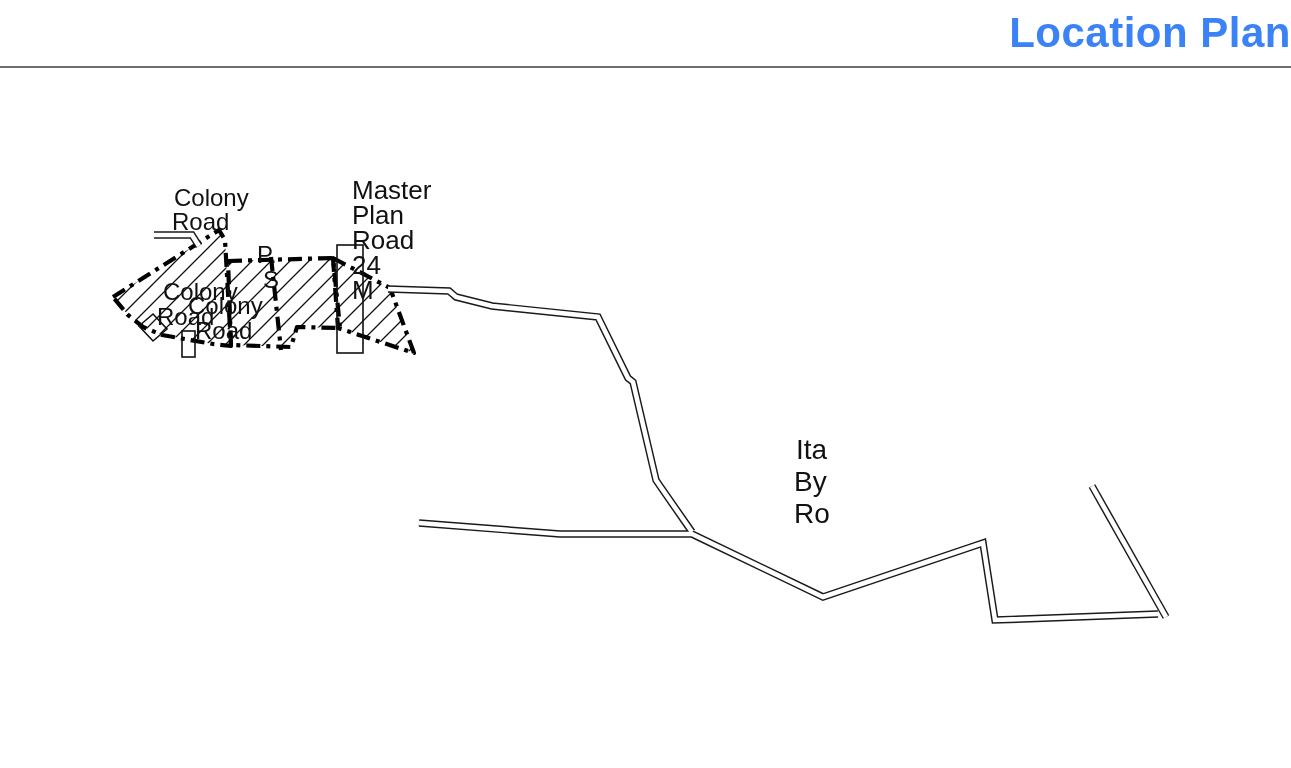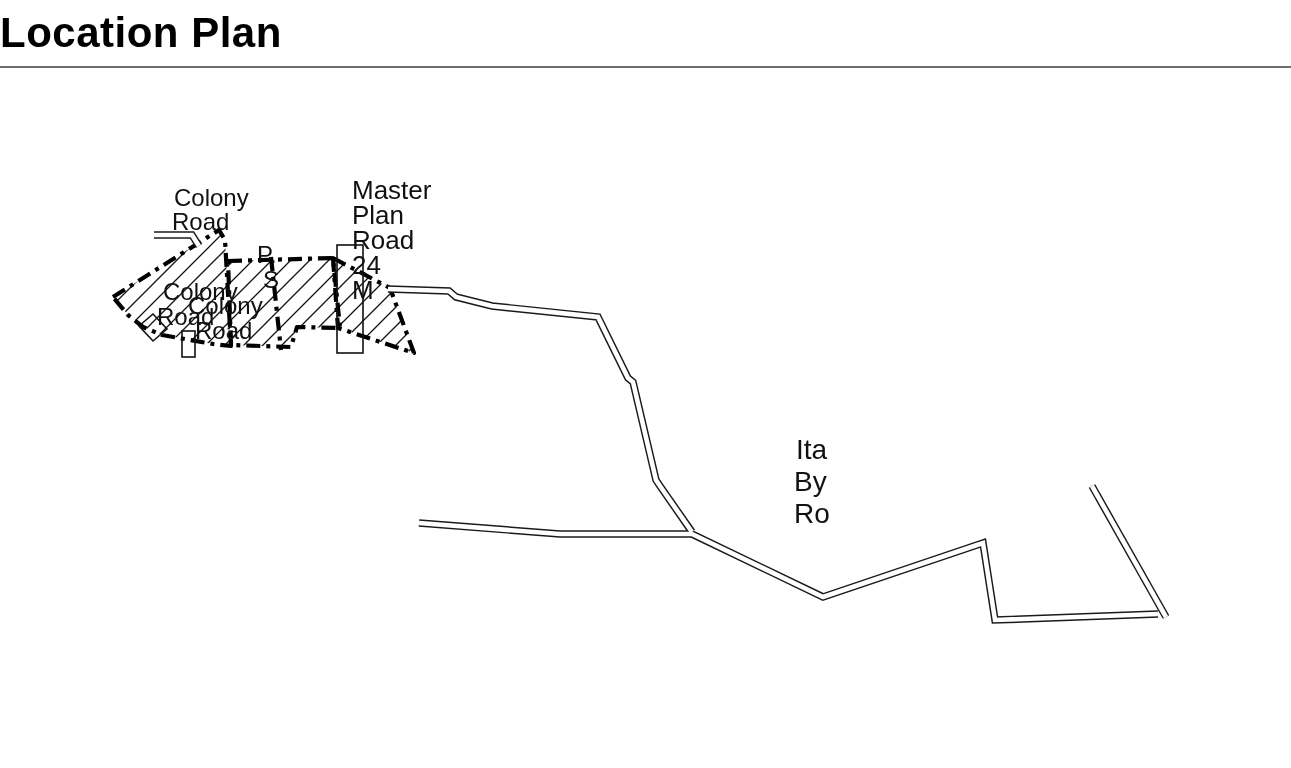--- a/index.html
+++ b/index.html
@@ -2,22 +2,22 @@
 <html><head>
 <meta charset="utf-8">
 <style>
   html,body{margin:0;padding:0;}
   body{
     width:1291px;height:768px;background:#ffffff;overflow:hidden;position:relative;
     font-family:"Liberation Sans", sans-serif;color:#111;
   }
   .header{position:absolute;top:0;left:0;width:1291px;}
   .page-title{
-    margin:9px 0 0 0;text-align:left;
-    font-size:42px;font-weight:bold;letter-spacing:0.5px;color:#000000;
+    margin:9px 0 0 0;text-align:right;
+    font-size:42px;font-weight:bold;letter-spacing:0.5px;color:#3b82f6;
   }
   .title-rule{height:0;border-top:2px solid #6e6e6e;margin-top:9px;}
   svg.plan{position:absolute;top:0;left:0;}
   text.map-label{fill:#111;stroke:none;}
   .f24{font-size:24px;}
   .f26{font-size:26px;}
   .f28{font-size:28px;}
 </style>
 </head>
 <body>

